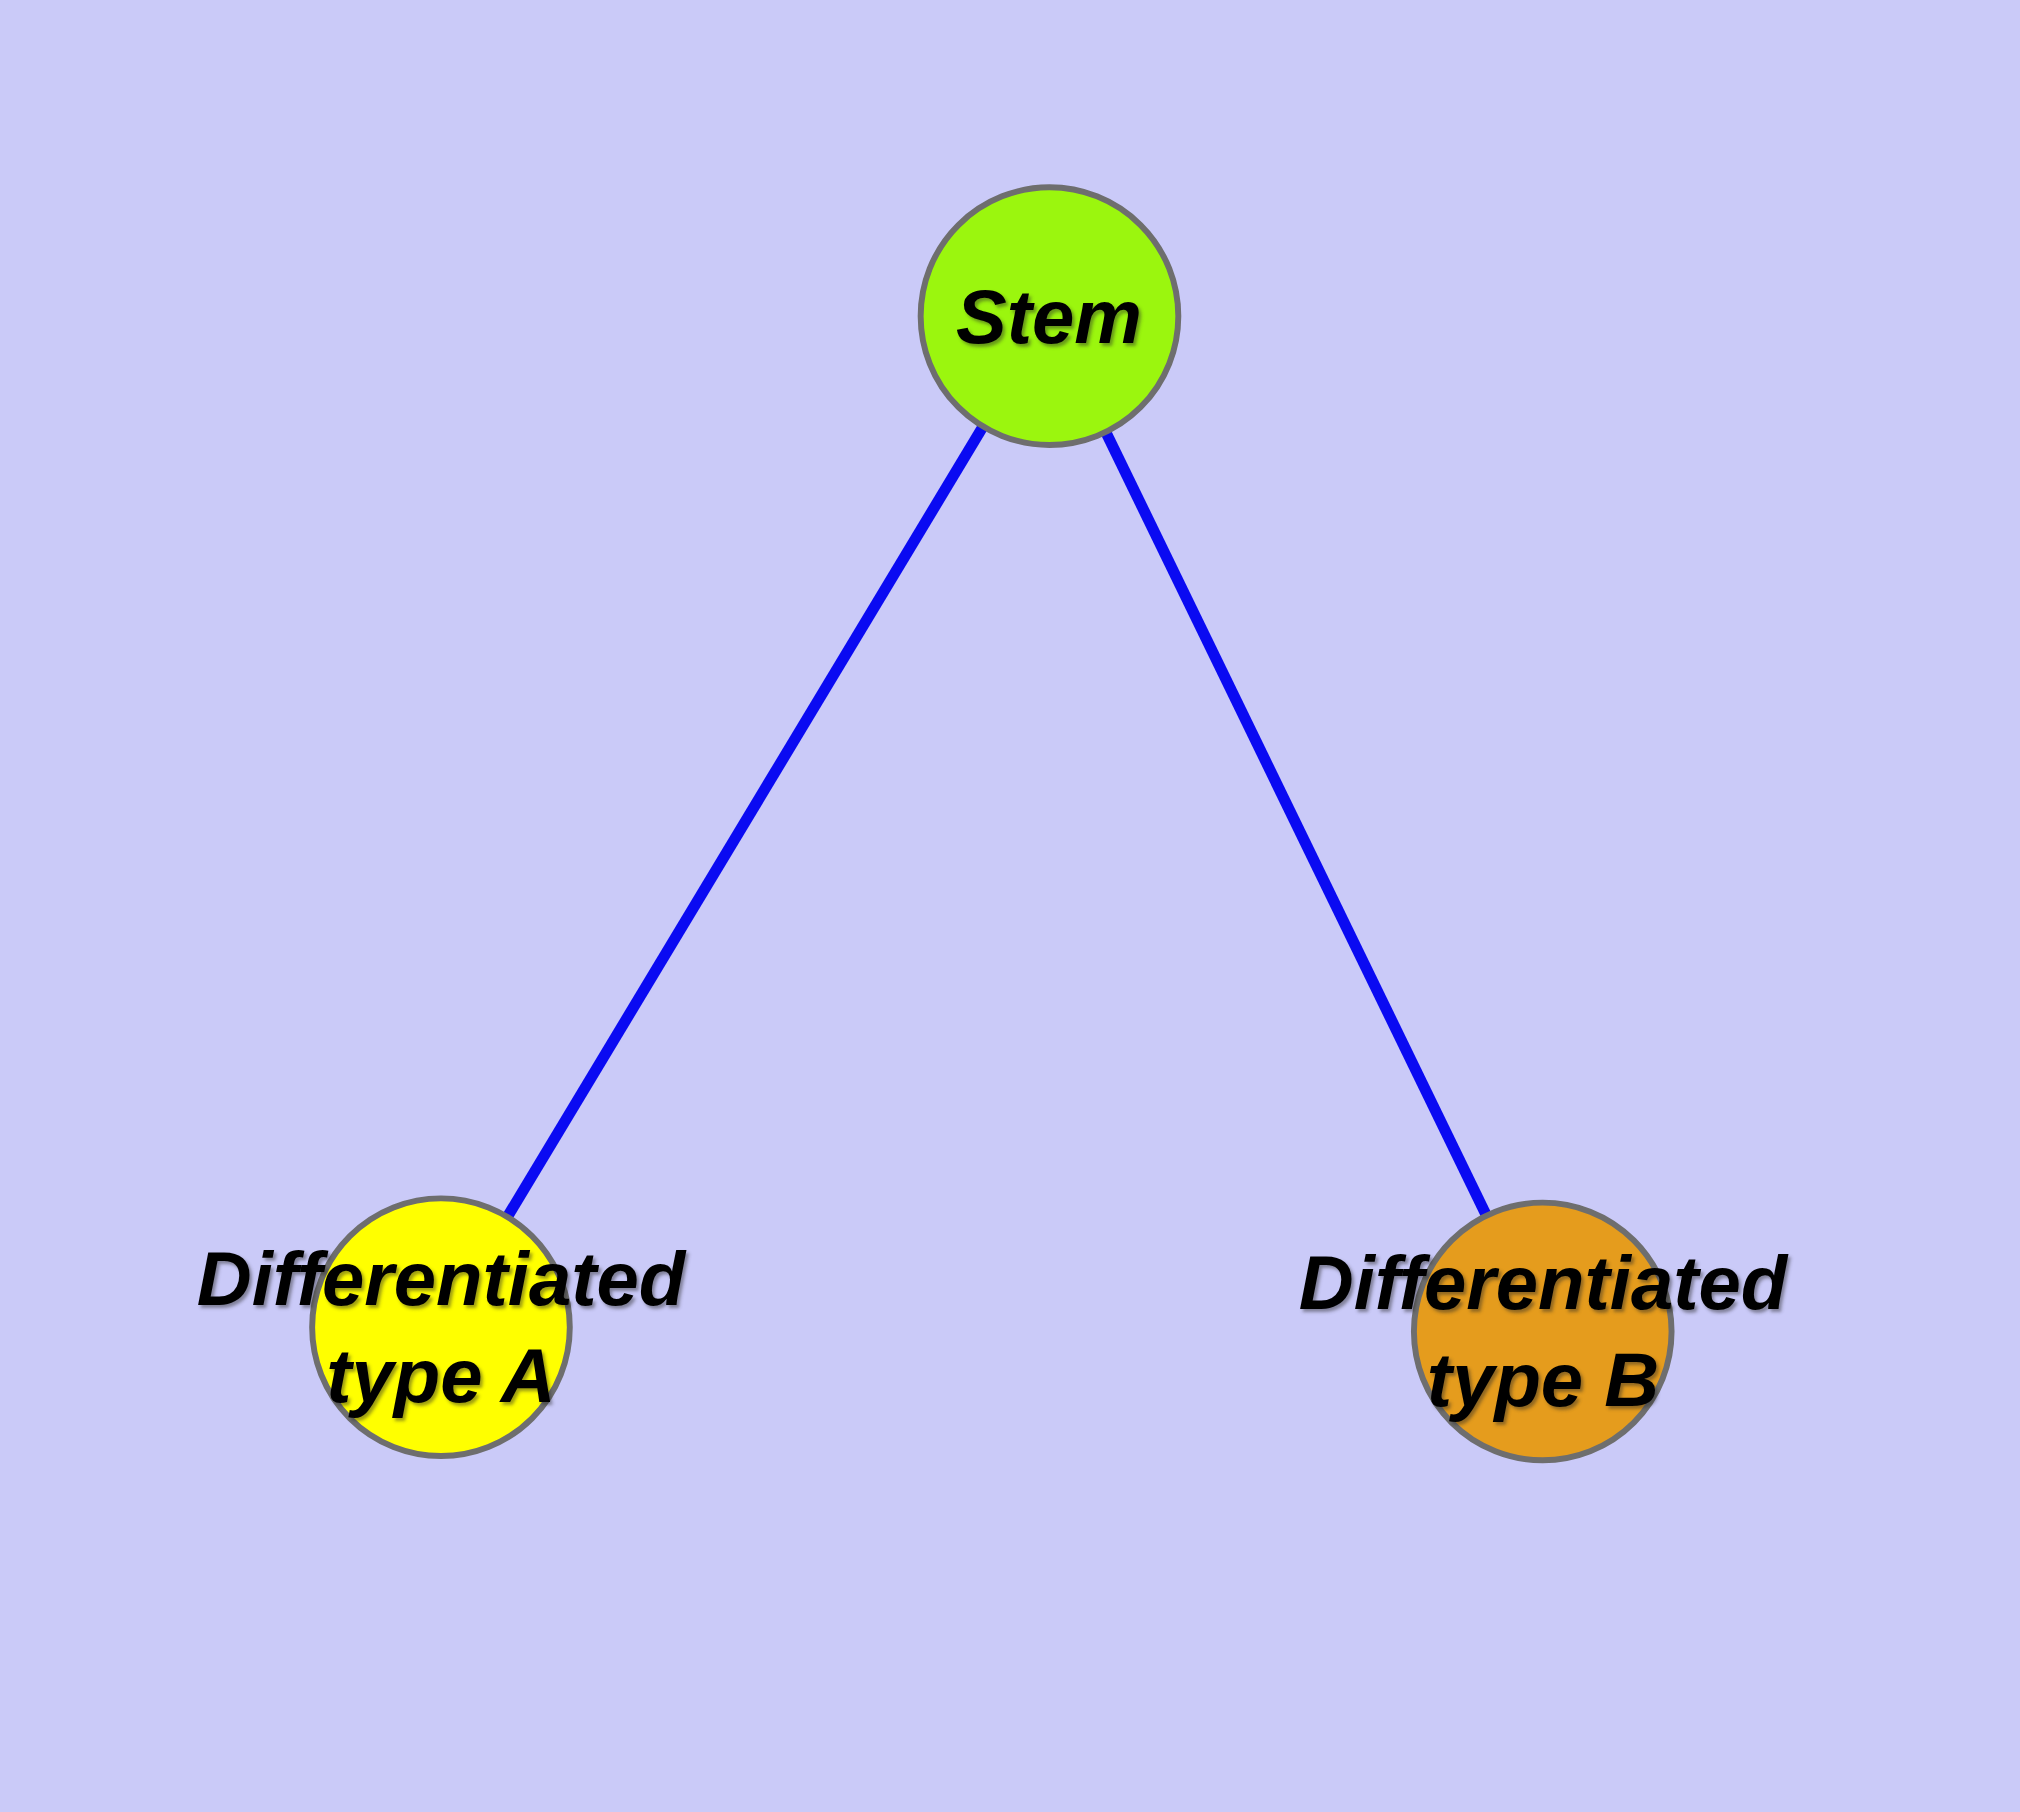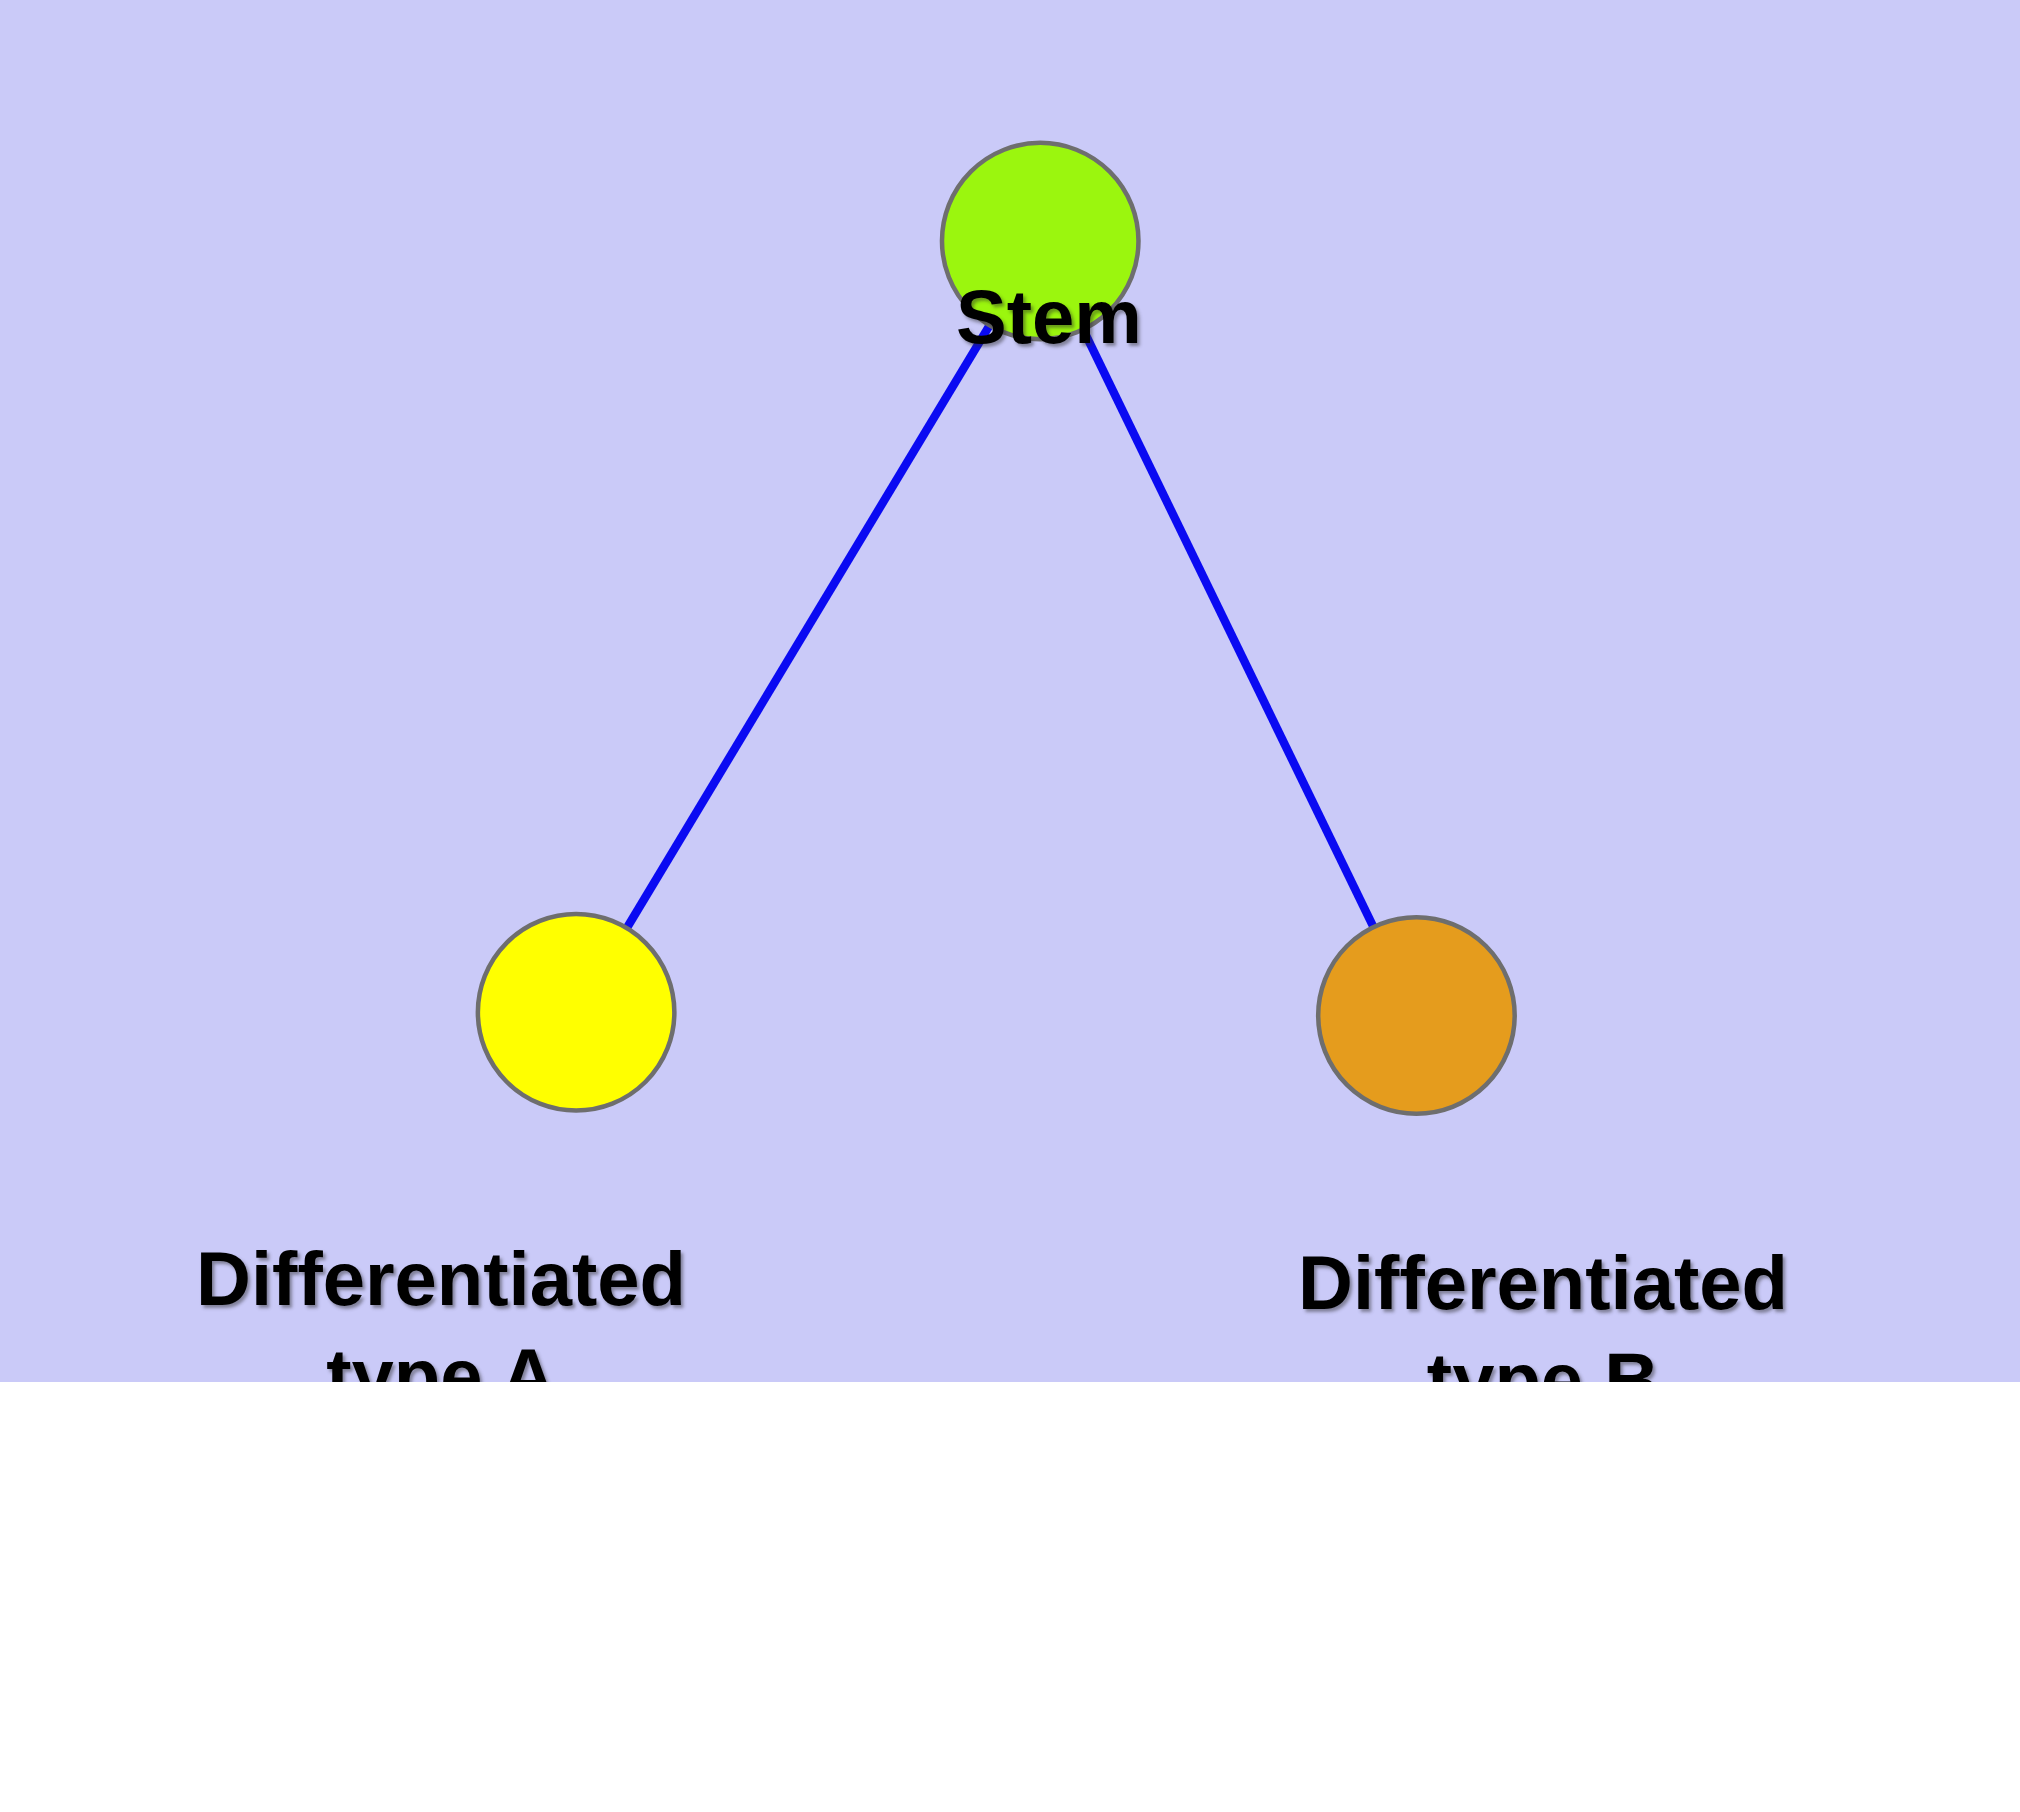--- a/index.html
+++ b/index.html
@@ -2,23 +2,24 @@
 <html style="font-size:13.6px"><head>
 <meta charset="utf-8">
 <style>
   html, body {
     margin: 0;
     padding: 0;
   }
   .stage {
     position: relative;
     width: 2021px;
-    height: 1382px;
+    height: 1812px;
     overflow: hidden;
     font-family: "Liberation Sans", sans-serif;
+    font-style: italic;
   }
   .stage svg {
     position: absolute;
     top: 0;
     left: 0;
     width: 100%;
     height: 100%;
     display: block;
   }
   .node-label {

